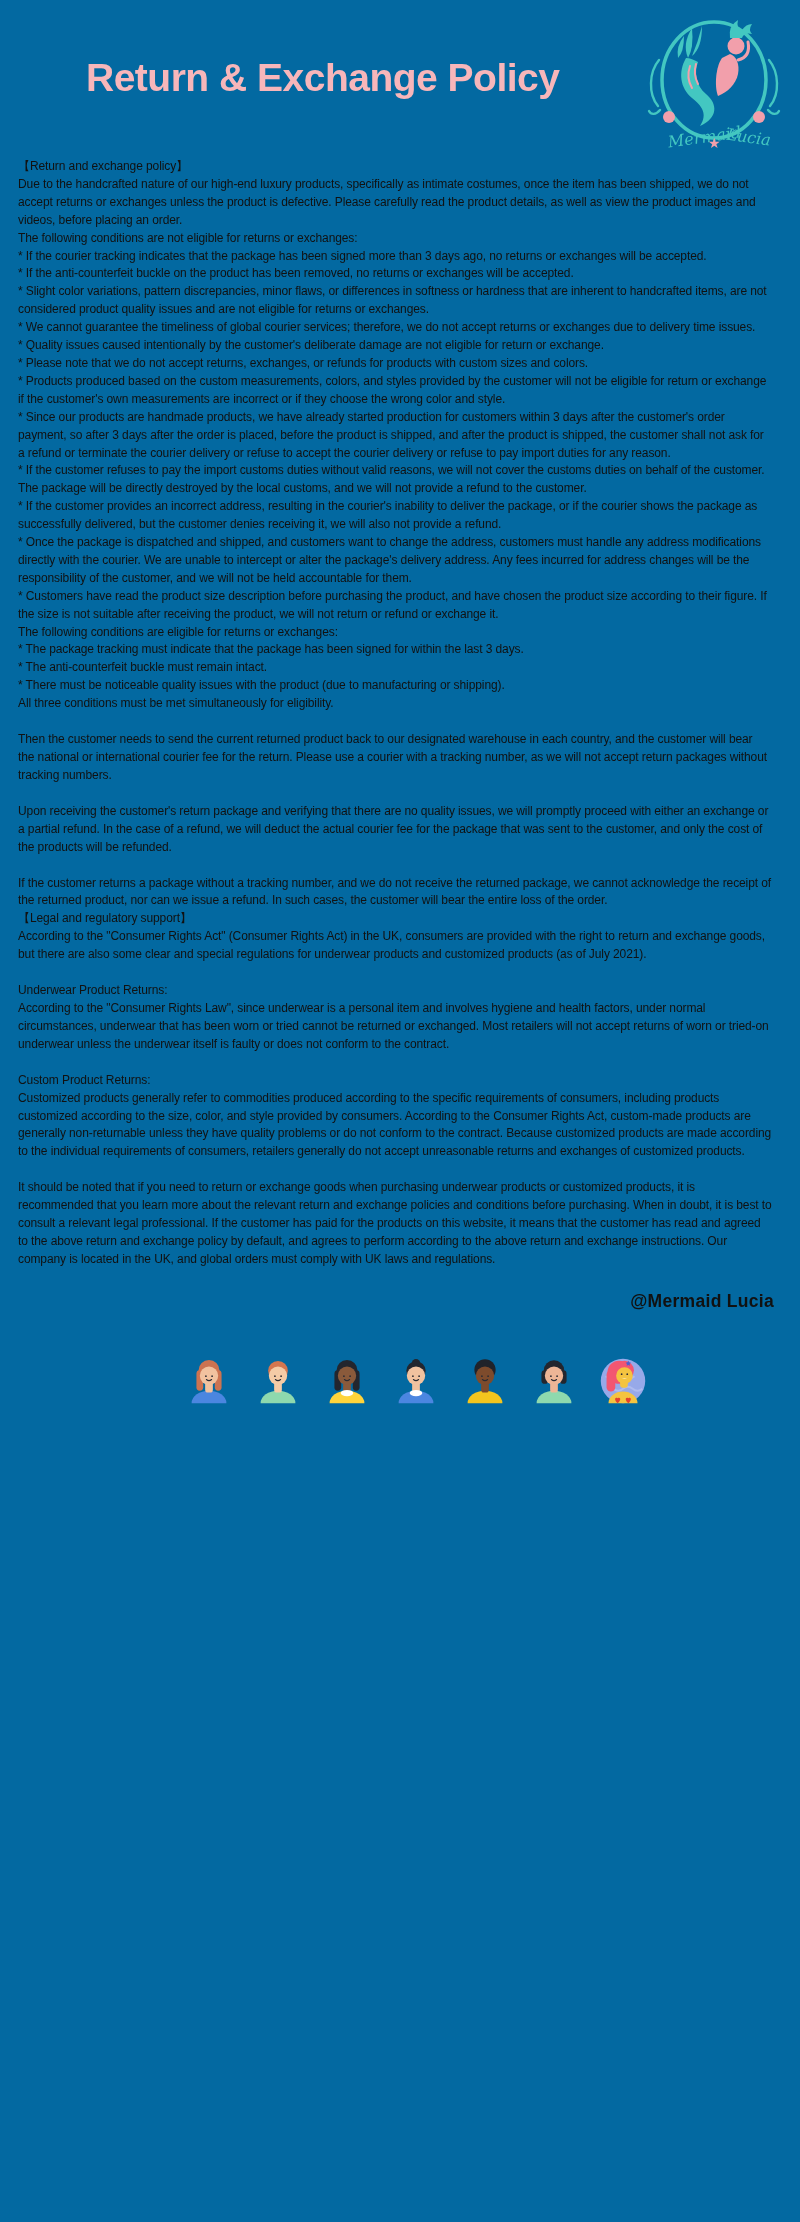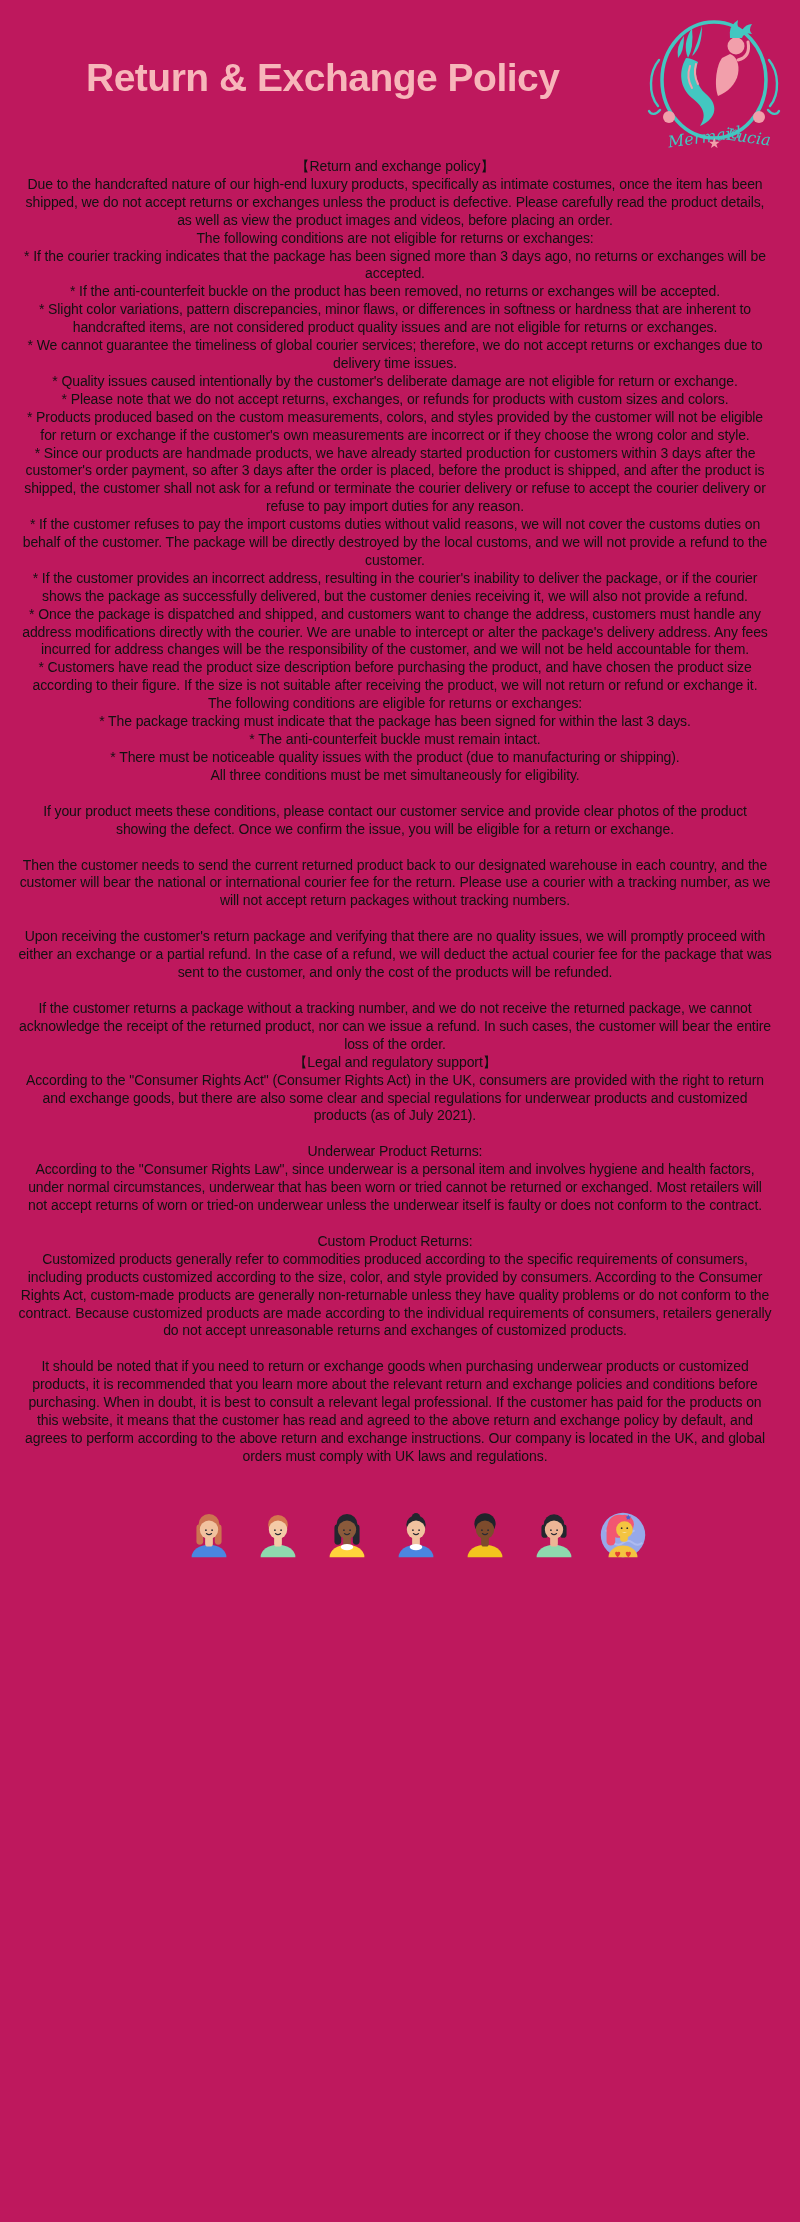--- a/index.html
+++ b/index.html
@@ -1,36 +1,36 @@
 <!DOCTYPE html>
 <html style="--accent-pink: #f7b6ba; --logo-teal: #43c7c1; --logo-pink: #f29fab;"><head>
 <meta charset="utf-8">
 <style>
   html,body{margin:0;padding:0;background:#ffffff;}
   .page{
     position:relative;
     width:800px;height:2222px;
     margin:0 auto;
-    background:#be185d;
+    background:#0369a1;
     overflow:hidden;
     font-family:"Liberation Sans",sans-serif;
     color:#111;
     box-sizing:border-box;
   }
   .header{position:relative;height:158px;}
   .page-title{
     position:absolute;left:86px;top:56px;margin:0;
     font-size:39px;font-weight:800;letter-spacing:-0.5px;
     color:var(--accent-pink,#f7b6ba);
     white-space:nowrap;
   }
   .brand-logo{position:absolute;top:14px;right:16px;width:140px;height:148px;}
   .policy{
     padding:0 28px 0 18px;
-    font-size:14px;line-height:17.9px;letter-spacing:-0.1px;text-align:center;
+    font-size:12px;line-height:17.9px;letter-spacing:-0.1px;
   }
   .sec{white-space:pre-line;}
   .gap-sm{margin-top:18px;}
   .gap-lg{}
   .signature{
     margin-top:22px;padding-right:26px;
     text-align:right;font-weight:bold;font-size:17.5px;letter-spacing:0.3px;
   }
   .avatar-row{
     margin-top:44px;margin-left:32px;
@@ -83,33 +83,33 @@
 * Since our products are handmade products, we have already started production for customers within 3 days after the customer's order payment, so after 3 days after the order is placed, before the product is shipped, and after the product is shipped, the customer shall not ask for a refund or terminate the courier delivery or refuse to accept the courier delivery or refuse to pay import duties for any reason.
 * If the customer refuses to pay the import customs duties without valid reasons, we will not cover the customs duties on behalf of the customer. The package will be directly destroyed by the local customs, and we will not provide a refund to the customer.
 * If the customer provides an incorrect address, resulting in the courier's inability to deliver the package, or if the courier shows the package as successfully delivered, but the customer denies receiving it, we will also not provide a refund.
 * Once the package is dispatched and shipped, and customers want to change the address, customers must handle any address modifications directly with the courier. We are unable to intercept or alter the package's delivery address. Any fees incurred for address changes will be the responsibility of the customer, and we will not be held accountable for them.
 * Customers have read the product size description before purchasing the product, and have chosen the product size according to their figure. If the size is not suitable after receiving the product, we will not return or refund or exchange it.</div>
     <div class="sec gap-lg">The following conditions are eligible for returns or exchanges:
 * The package tracking must indicate that the package has been signed for within the last 3 days.
 * The anti-counterfeit buckle must remain intact.
 * There must be noticeable quality issues with the product (due to manufacturing or shipping).
 All three conditions must be met simultaneously for eligibility.</div>
-    <div class="sec gap-sm">If your product meets these conditions, please contact our customer service and provide clear photos of the product showing the defect. Once we confirm the issue, you will be eligible for a return or exchange.</div>
     <div class="sec gap-sm">Then the customer needs to send the current returned product back to our designated warehouse in each country, and the customer will bear the national or international courier fee for the return. Please use a courier with a tracking number, as we will not accept return packages without tracking numbers.</div>
     <div class="sec gap-sm">Upon receiving the customer's return package and verifying that there are no quality issues, we will promptly proceed with either an exchange or a partial refund. In the case of a refund, we will deduct the actual courier fee for the package that was sent to the customer, and only the cost of the products will be refunded.</div>
     <div class="sec gap-sm">If the customer returns a package without a tracking number, and we do not receive the returned package, we cannot acknowledge the receipt of the returned product, nor can we issue a refund. In such cases, the customer will bear the entire loss of the order.</div>
     <div class="sec gap-lg">【Legal and regulatory support】
 According to the "Consumer Rights Act" (Consumer Rights Act) in the UK, consumers are provided with the right to return and exchange goods, but there are also some clear and special regulations for underwear products and customized products (as of July 2021).</div>
     <div class="sec gap-sm">Underwear Product Returns:
 According to the "Consumer Rights Law", since underwear is a personal item and involves hygiene and health factors, under normal circumstances, underwear that has been worn or tried cannot be returned or exchanged. Most retailers will not accept returns of worn or tried-on underwear unless the underwear itself is faulty or does not conform to the contract.</div>
     <div class="sec gap-sm">Custom Product Returns:
 Customized products generally refer to commodities produced according to the specific requirements of consumers, including products customized according to the size, color, and style provided by consumers. According to the Consumer Rights Act, custom-made products are generally non-returnable unless they have quality problems or do not conform to the contract. Because customized products are made according to the individual requirements of consumers, retailers generally do not accept unreasonable returns and exchanges of customized products.</div>
     <div class="sec gap-sm">It should be noted that if you need to return or exchange goods when purchasing underwear products or customized products, it is recommended that you learn more about the relevant return and exchange policies and conditions before purchasing. When in doubt, it is best to consult a relevant legal professional. If the customer has paid for the products on this website, it means that the customer has read and agreed to the above return and exchange policy by default, and agrees to perform according to the above return and exchange instructions. Our company is located in the UK, and global orders must comply with UK laws and regulations.</div>
   </div>
 
+  <div class="signature">@Mermaid Lucia</div>
 
   <div class="avatar-row" id="avatar-row">
       <svg width="58" height="48" viewBox="0 0 60 48" xmlns="http://www.w3.org/2000/svg">
         <path d="M12,48 a18,13 0 0 1 36,0 z" fill="#4b86e0"></path>
         <rect x="17" y="14" width="7" height="21" rx="3.5" fill="#cc7351"></rect>
         <rect x="36" y="14" width="7" height="21" rx="3.5" fill="#cc7351"></rect>
         <rect x="26" y="25" width="8" height="12" rx="3" fill="#f1c29f"></rect>
         <circle cx="30" cy="14" r="10.8" fill="#cc7351"></circle>
         <circle cx="30" cy="19.5" r="9.5" fill="#f1c29f"></circle>
         <circle cx="26.8" cy="20" r="0.9" fill="#2b2b33"></circle>

